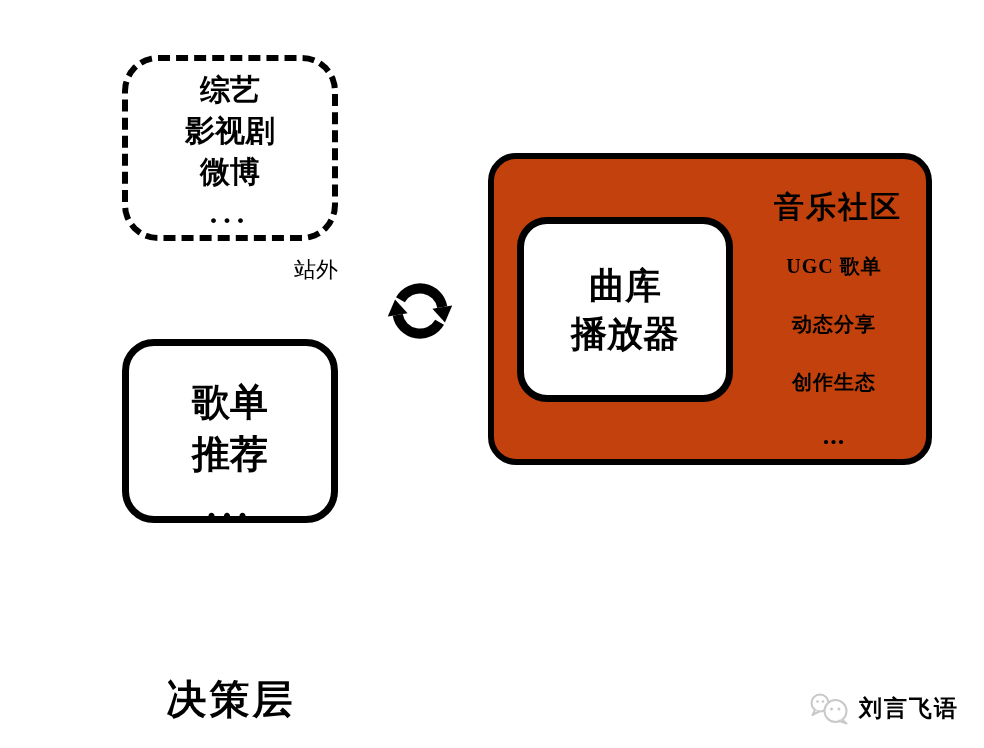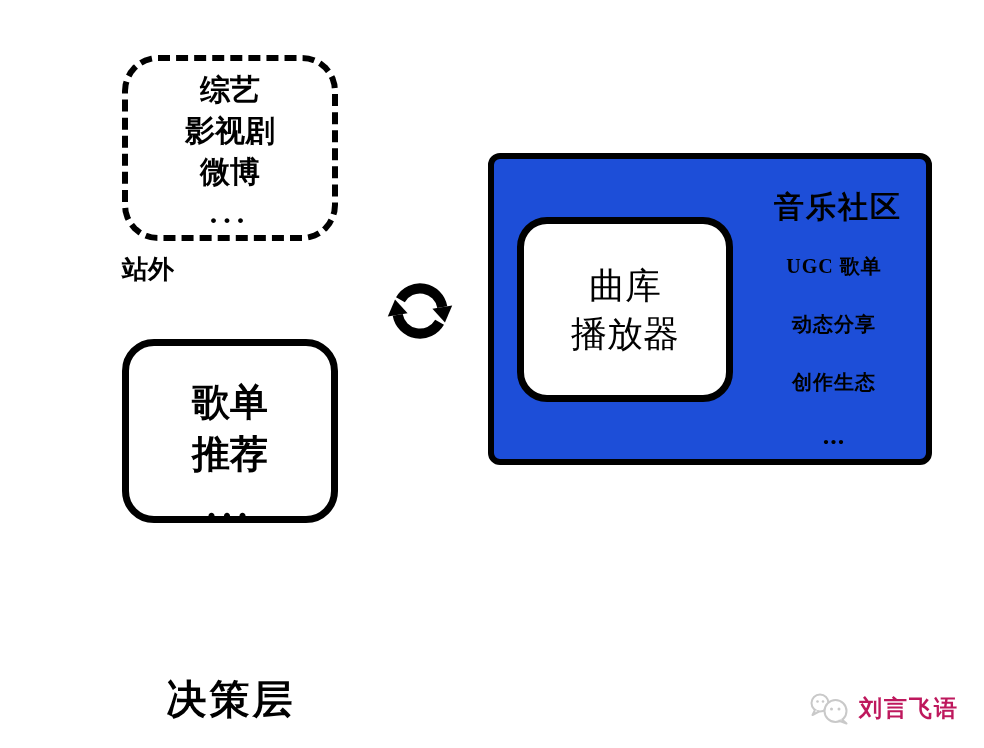--- a/index.html
+++ b/index.html
@@ -51,41 +51,41 @@
     line-height: 52px;
   }
   .dots {
     letter-spacing: 6px;
     font-weight: 800;
   }
   .box-label {
     position: absolute;
     width: 216px;
     left: 122px;
-    text-align: left;
-    font-size: 26px;
-    font-weight: 700;
+    text-align: right;
+    font-size: 22px;
+    font-weight: 400;
     line-height: 30px;
   }
   .label-offsite { top: 255px; }
   .label-onsite  { top: 538px; }
   
   .cycle-icon {
     position: absolute;
     left: 377px; top: 272px;
     width: 86px; height: 78px;
   }
   
   .box-community {
     position: absolute;
     left: 488px; top: 153px;
     width: 444px; height: 312px;
     border: 6px solid #000;
-    border-radius: 12px;
-    background: #1d4ed8;
+    border-radius: 28px;
+    background: #c2410c;
   }
   .community-title {
     position: absolute;
     top: 28px; right: 24px;
     font-size: 30px;
     font-weight: 800;
     line-height: 40px;
     letter-spacing: 2px;
   }
   .box-core {
@@ -96,21 +96,21 @@
     border-radius: 30px;
     background: #ffffff;
     display: flex;
     flex-direction: column;
     align-items: center;
     justify-content: center;
     text-align: center;
   }
   .box-core .line {
     font-size: 36px;
-    font-weight: 400;
+    font-weight: 700;
     line-height: 48px;
   }
   .features {
     position: absolute;
     left: 245px; top: 78px;
     width: 190px;
     display: flex;
     flex-direction: column;
   }
   .features .feature {
@@ -135,21 +135,21 @@
   }
   .caption-decision    { left: 120px; width: 222px; }
   .caption-consumption { left: 591px; width: 240px; }
   
   .watermark {
     position: absolute;
     left: 808px; top: 692px;
     display: flex;
     align-items: center;
     gap: 7px;
-    color: #be185d;
+    color: #000000;
   }
   .watermark-text {
     font-size: 23px;
     font-weight: 700;
     letter-spacing: 2px;
     line-height: 34px;
   }
 </style>
 </head>
 <body>

